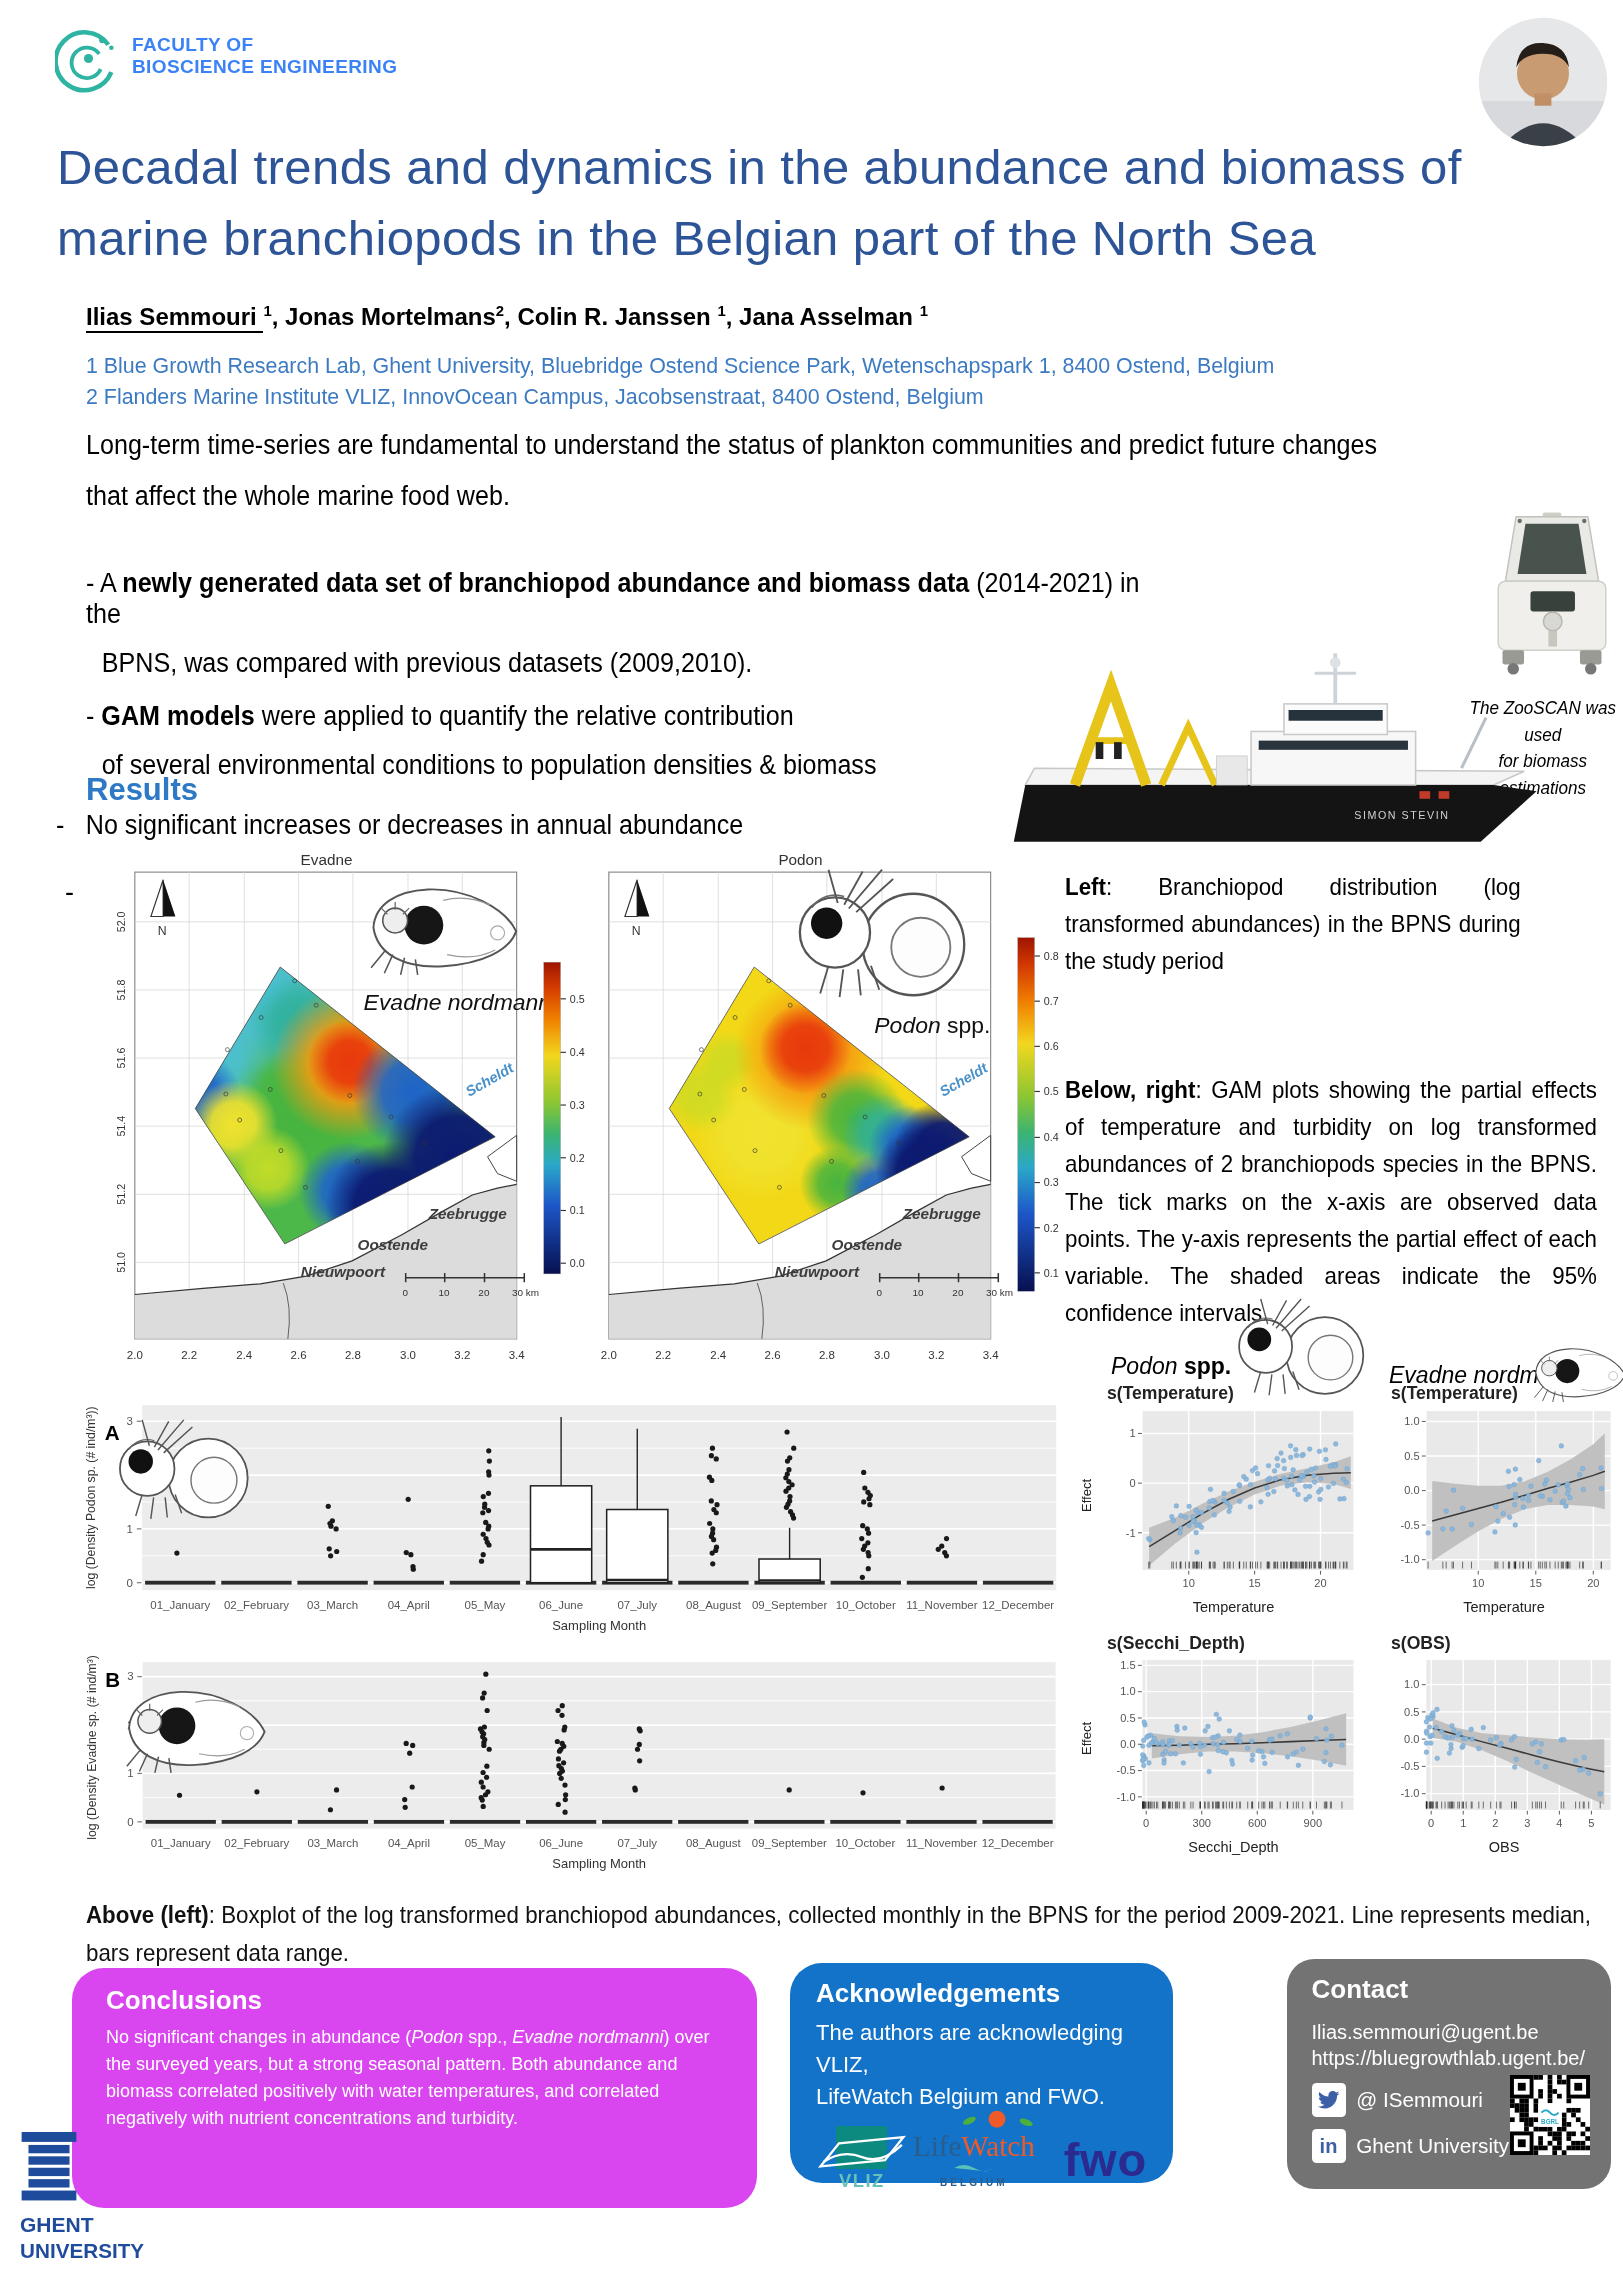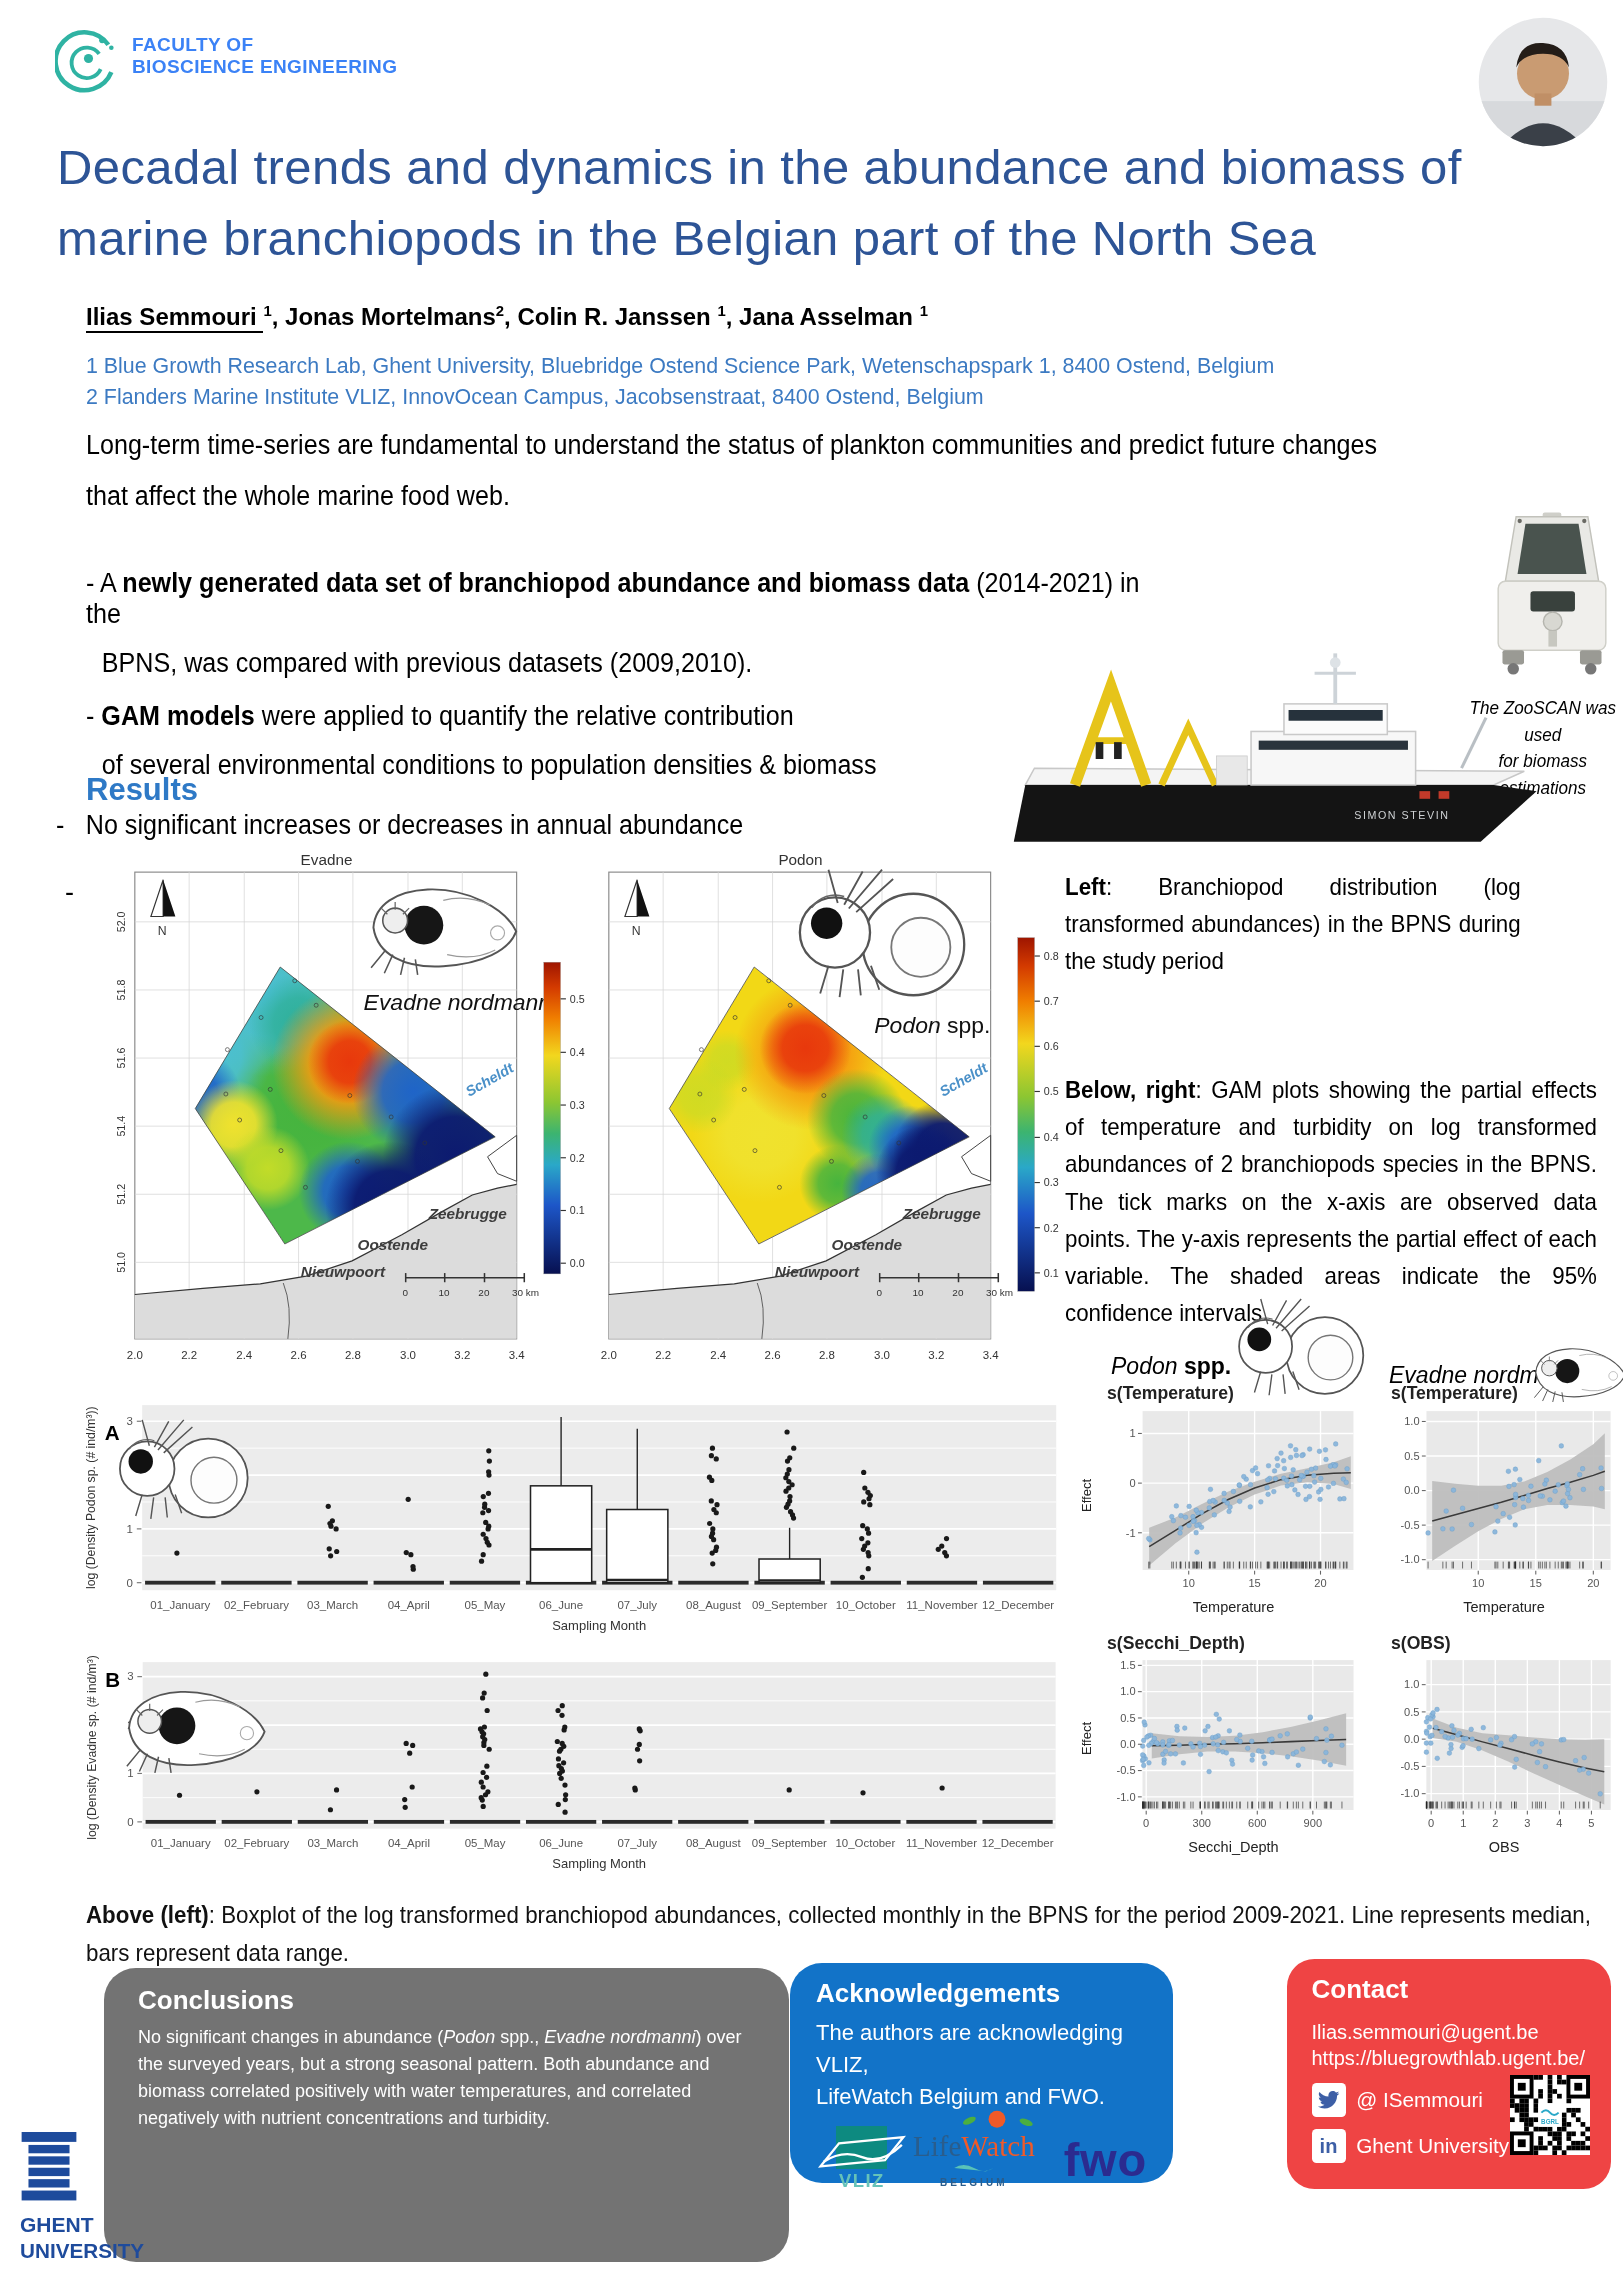--- a/index.html
+++ b/index.html
@@ -1469,21 +1469,21 @@
   <div class="abs gam-xlab" style="left:1107px;top:1839px;width:253px">Secchi_Depth</div>
   <div class="abs gam-xlab" style="left:1391px;top:1839px;width:226px">OBS</div>
   <div class="abs rot" style="left:1070px;top:1488px">Effect</div>
   <div class="abs rot" style="left:1070px;top:1731px">Effect</div>
 
   <div class="abs cond" style="left:86px;top:1896px;width:1622px;font-size:24px;line-height:1.6">
     <div><b>Above (left)</b><span>: Boxplot of the log transformed branchiopod abundances, collected monthly in the BPNS for the period 2009-2021. Line represents median,</span></div>
     <div>bars represent data range.</div>
   </div>
 
-  <div class="abs roundbox" style="left:104px;top:1968px;width:685px;height:294px;background:#737373;padding:17px 34px;box-sizing:border-box">
+  <div class="abs roundbox" style="left:72px;top:1968px;width:685px;height:240px;background:#d946ef;padding:17px 34px;box-sizing:border-box">
     <h2>Conclusions</h2>
     <div style="font-size:18px;line-height:1.5">
       <span>No significant changes in abundance (</span><i>Podon</i><span> spp., </span><i>Evadne nordmanni</i><span>) over the surveyed years, but a strong seasonal pattern. Both abundance and biomass correlated positively with water temperatures, and correlated negatively with nutrient concentrations and turbidity.</span>
     </div>
   </div>
 
   <div class="abs roundbox" style="left:790px;top:1963px;width:383px;height:220px;background:#1273c8;padding:15.3px 26px;box-sizing:border-box">
     <h2>Acknowledgements</h2>
     <div style="font-size:22px;line-height:1.45">
       <div>The authors are acknowledging VLIZ,</div>
@@ -1511,21 +1511,21 @@
             <path d="M4,8 Q16,0 30,8 Q44,16 56,8 L46,12 Z" fill="#59c2b8"></path>
           </svg>
         <div style="font-size:10px;letter-spacing:3.1px;color:#2a5d8c;font-weight:bold">BELGIUM</div>
       </div>
       <div style="font-size:47px;font-weight:bold;letter-spacing:0.8px">
         <span style="color:#2b2b8f">fwo</span>
       </div>
     </div>
   </div>
 
-  <div class="abs roundbox" style="left:1287px;top:1959px;width:324px;height:230px;background:#ef4444;padding:15.3px 24.5px;box-sizing:border-box;border-radius:27.5px">
+  <div class="abs roundbox" style="left:1287px;top:1959px;width:324px;height:230px;background:#737373;padding:15.3px 24.5px;box-sizing:border-box;border-radius:27.5px">
     <h2>Contact</h2>
     <div style="font-size:20px;line-height:1.3;margin-top:13.8px">Ilias.semmouri@ugent.be</div>
     <div style="font-size:20px;line-height:1.3">https://bluegrowthlab.ugent.be/</div>
     <div class="contact-row">
       <div class="icon-sq">
         <svg width="23" height="20" viewBox="0 0 32 26">
             <path d="M31,3.5c-1.1.5-2.3.8-3.5,1C28.8,3.7,29.8,2.4,30.2,1c-1.2.7-2.5,1.2-3.9,1.5C25.2,1.3,23.6.6,21.9.6c-3.4,0-6.1,2.7-6.1,6.1,0,.5.1.9.2,1.4C10.9,7.8,6.4,5.4,3.4,1.7,2.8,2.6,2.5,3.7,2.5,4.8c0,2.1,1.1,4,2.7,5.1-1,0-1.9-.3-2.7-.8v.1c0,3,2.1,5.4,4.9,6-.5.1-1,.2-1.6.2-.4,0-.8,0-1.1-.1.8,2.4,3,4.2,5.7,4.2-2.1,1.6-4.7,2.6-7.6,2.6-.5,0-1,0-1.5-.1,2.7,1.7,5.9,2.7,9.3,2.7,11.2,0,17.3-9.3,17.3-17.3v-.8C29.1,6.2,30.2,5,31,3.5Z" fill="#3d5fa6"></path>
           </svg>
       </div>
       <span>@ ISemmouri</span>

